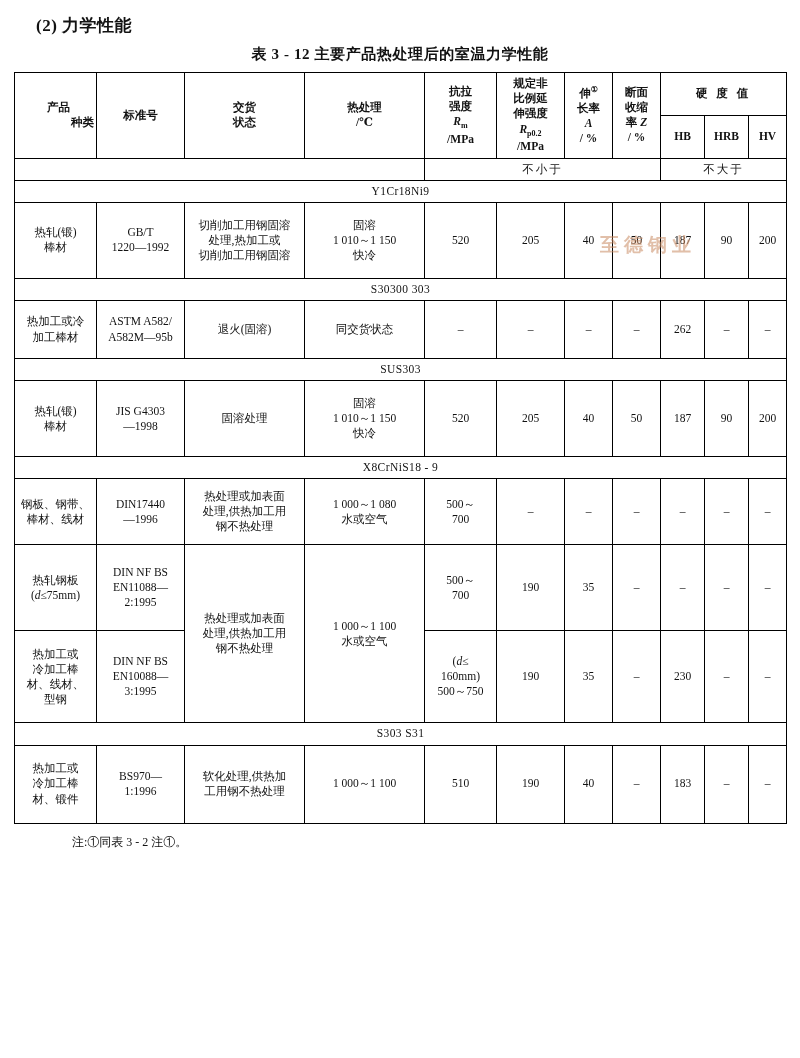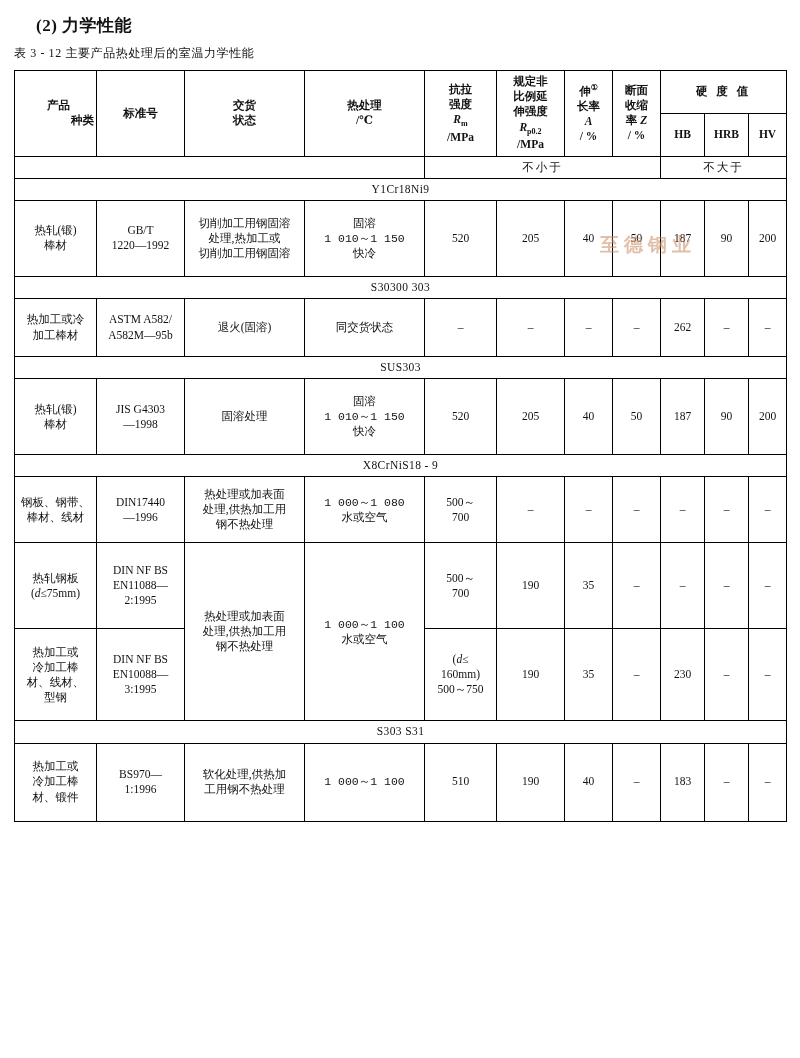--- a/index.html
+++ b/index.html
@@ -22,23 +22,23 @@
     box-sizing: border-box;
     padding: 0 14px;
   }
   .section-head {
     font-size: 17px;
     font-weight: bold;
     padding: 14px 0 6px 22px;
     letter-spacing: 0.5px;
   }
   .table-title {
-    text-align: left;
-    font-size: 12px;
-    font-weight: normal;
+    text-align: center;
+    font-size: 15px;
+    font-weight: bold;
     padding: 2px 0 8px 0;
     letter-spacing: 0.6px;
   }
   table.main {
     border-collapse: collapse;
     width: 772px;
     margin: 0 auto;
     table-layout: fixed;
   }
   table.main td, table.main th {
@@ -98,21 +98,20 @@
     line-height: 1.45;
   }
   .state-cell {
     font-size: 11.5px;
     line-height: 1.5;
     text-align: center;
   }
   .heat-cell {
     font-size: 11.5px;
     line-height: 1.5;
-    font-family: Liberation Mono, monospace;
   }
   .dash {
     font-size: 13px;
   }
   .note {
     font-size: 12px;
     padding: 10px 0 0 58px;
   }
   .watermark {
     position: absolute;
@@ -413,13 +412,14 @@
         <td>190</td>
         <td>40</td>
         <td class="dash">–</td>
         <td>183</td>
         <td class="dash">–</td>
         <td class="dash">–</td>
       </tr>
     </tbody>
   </table>
 
+  <div class="note">注:①同表 3 - 2 注①。</div>
 </div>
 
 </body></html>

